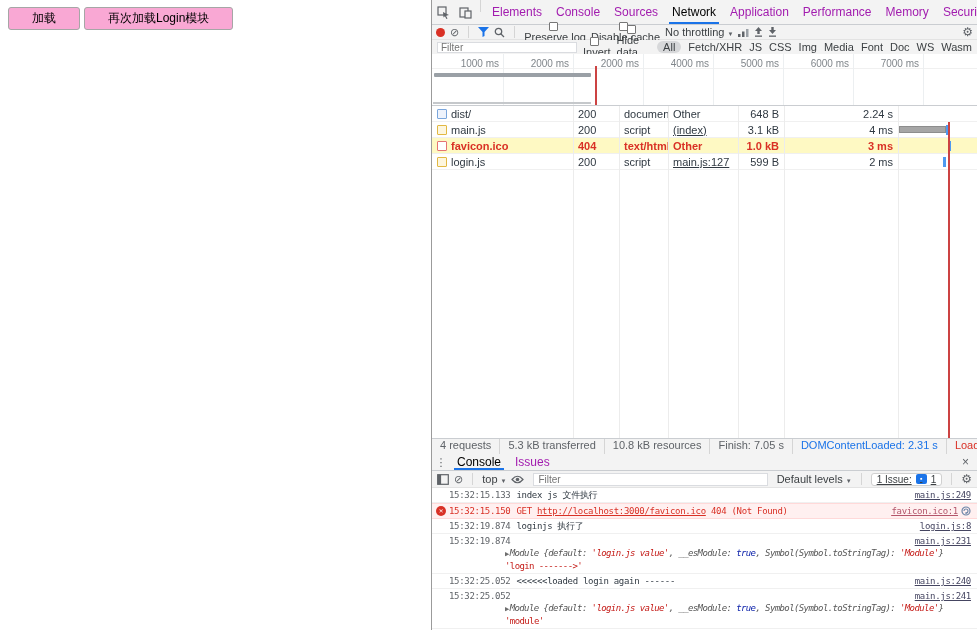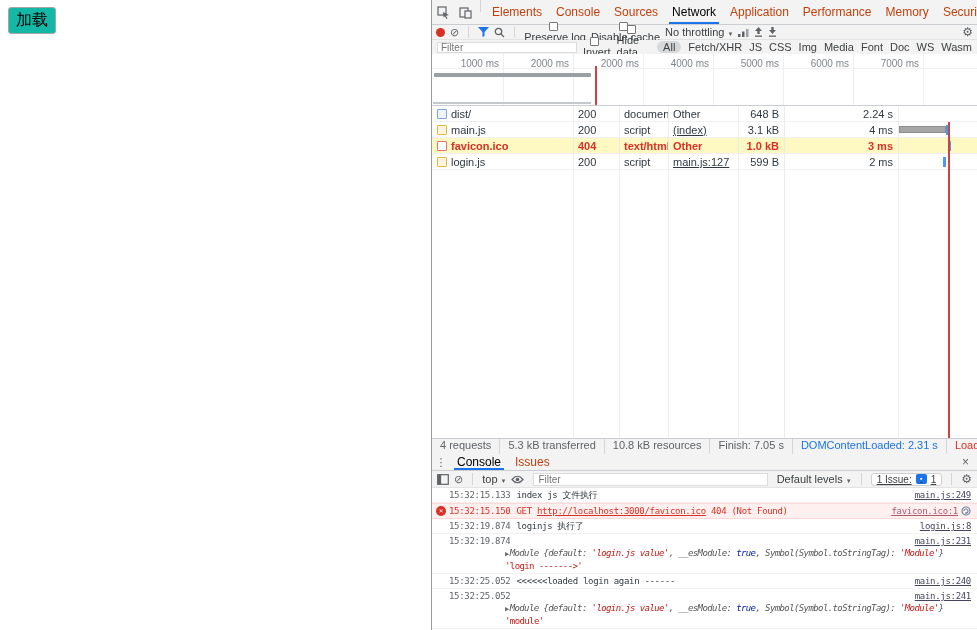--- a/index.html
+++ b/index.html
@@ -2,36 +2,36 @@
 <html><head>
 <meta charset="utf-8">
 <style>
   * { margin:0; padding:0; box-sizing:border-box; }
   html,body { width:977px; height:630px; overflow:hidden; background:#fff;
     font-family:"Liberation Sans", sans-serif; font-size:12px; color:#303942; }
 
   
   .page { position:absolute; left:0; top:0; width:431px; height:630px; background:#fff; }
   .page-buttons { position:absolute; left:8px; top:7px; display:flex; gap:4px; }
-  .page-buttons button { font-family:"Liberation Sans", sans-serif; font-size:16px;
-    padding:2px 7px; background:#14b8a6; border:1px solid #a6a6a6; border-radius:3px; color:#000; }
+  .page-buttons button { font-family:"Liberation Sans", sans-serif; font-size:12px;
+    padding:2px 23px; background:#f9a8d4; border:1px solid #a6a6a6; border-radius:3px; color:#000; }
 
   
   .devtools { position:absolute; left:431px; top:0; width:546px; height:630px;
     border-left:1px solid #9b9b9b; background:#fff; display:flex; flex-direction:column; }
   .icon { color:#5f6368; display:inline-flex; align-items:center; justify-content:center; }
   .vdiv { width:1px; height:12px; background:#d5d5d5; margin:0 4px; flex:none; }
   .cb { width:9px; height:9px; border:1px solid #767676; border-radius:1px; background:#fff; flex:none; margin-right:4px; }
   .ddown { font-size:6px; color:#5f6368; margin-left:3px; }
 
   
   .tabbar { height:25px; background:#f3f3f3; border-bottom:1px solid #cacdd1;
     display:flex; align-items:stretch; flex:none; }
   .tabbar .icon { width:22px; flex:none; }
-  .tab { display:flex; align-items:center; padding:0 7px; color:#c2410c; cursor:default; position:relative; }
+  .tab { display:flex; align-items:center; padding:0 7px; color:#a21caf; cursor:default; position:relative; }
   .tab.active { color:#000000; }
   .tab.active::after { content:""; position:absolute; left:4px; right:4px; bottom:0; height:2px; background:#1a73e8; }
   .msg-badge { width:11px; height:10px; border-radius:2px; background:#1a73e8; color:#fff;
     font-size:7px; line-height:10px; text-align:center; }
 
   
   .net-toolbar { height:15px; background:#f3f3f3; border-bottom:1px solid #e3e3e3;
     display:flex; align-items:center; padding:0 4px; gap:5px; font-size:11px; color:#3c4043; flex:none; }
   .rec-dot { width:9px; height:9px; border-radius:50%; background:#d93025; flex:none; }
   .chk { display:flex; align-items:center;flex-direction:column; }
@@ -119,20 +119,21 @@
   .c-obj .tail { font-style:normal; color:#c41a16; }
   .issue-ic { display:inline-block; vertical-align:-2px; margin-left:3px; }
   svg { display:block; }
 </style>
 </head>
 <body>
 
 <div class="page">
   <div class="page-buttons">
     <button>加载</button>
+    <button>再次加载Login模块</button>
   </div>
 </div>
 
 <div class="devtools">
 
   <div class="tabbar">
     <span class="icon">
       <svg width="13" height="13" viewBox="0 0 13 13">
           <rect x="1" y="1" width="8" height="8" fill="none" stroke="#5f6368" stroke-width="1.2"></rect>
           <polygon points="6,6 12,9 9,9.8 10.5,12.5 9.3,13 8,10.2 6.5,11.5" fill="#5f6368"></polygon>

